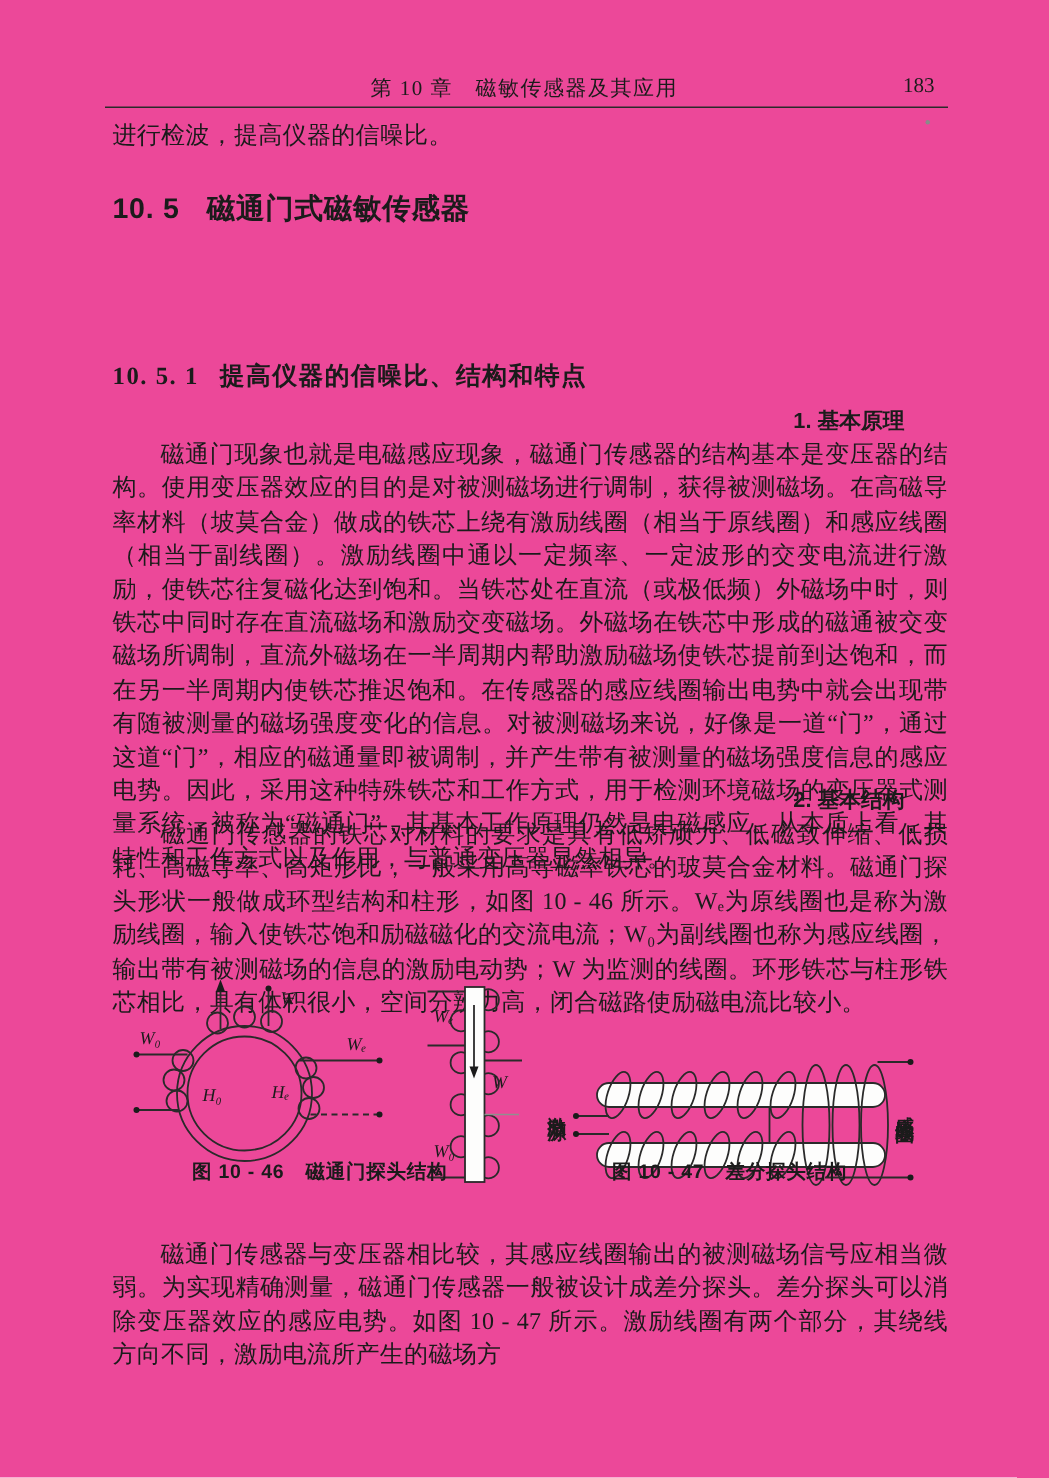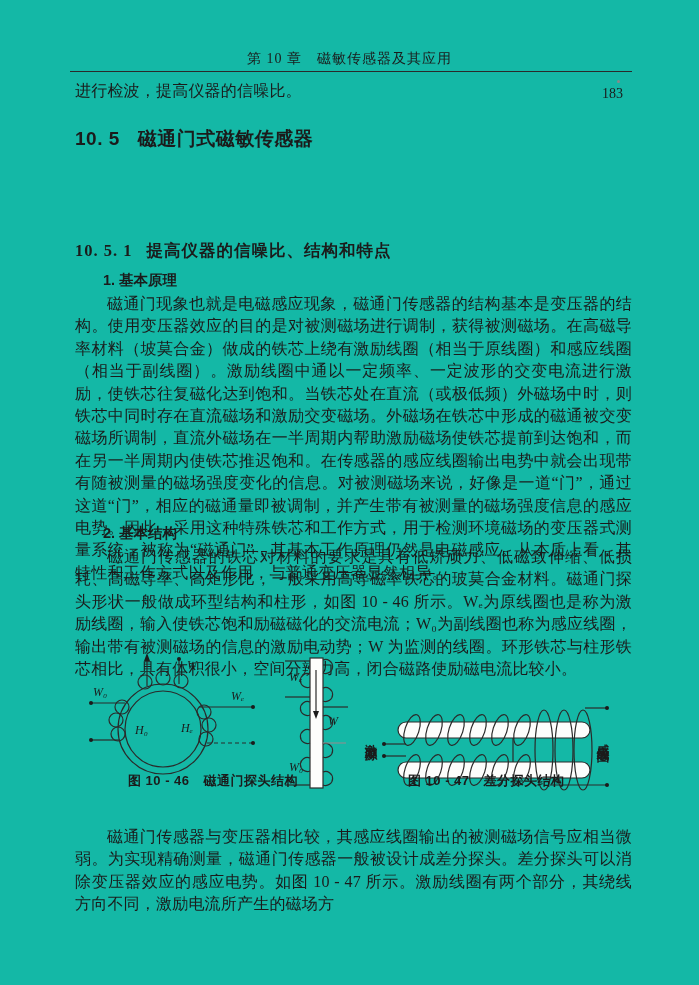--- a/index.html
+++ b/index.html
@@ -1,43 +1,43 @@
 <!DOCTYPE html>
 <html><head>
 <meta charset="utf-8">
 <style>
   html,body{margin:0;padding:0;background:#ffffff;}
   .page{
-    position:relative;width:699px;height:985px;background:#14b8a6;overflow:hidden;
+    position:relative;width:699px;height:985px;background:#ec4899;overflow:hidden;
     font-family:"Liberation Serif","DejaVu Serif",serif;color:#1b1b1b;
   }
   .abs{position:absolute;}
   
   .hdr-title{top:50px;left:0;width:699px;text-align:center;font-size:14px;letter-spacing:1px;}
-  .hdr-page{top:50px;left:602px;width:40px;text-align:left;font-size:14px;margin-top:36px;}
+  .hdr-page{top:50px;left:602px;width:40px;text-align:left;font-size:14px;}
   .hdr-rule{top:71px;left:70px;width:562px;border-top:1.6px solid #2a2a2a;height:0;}
   .hdr-dot{top:80px;left:617px;width:3px;height:3px;background:#8a8a8a;border-radius:50%;}
   
   .bodytxt{
     left:75px;width:557px;font-size:16px;line-height:22.4px;text-align:justify;
     text-indent:2em;letter-spacing:0.2px;
   }
   .noindent{text-indent:0;}
   .h-section{
     top:126px;left:75px;width:557px;font-family:Liberation Sans, sans-serif;
     font-weight:bold;font-size:19px;letter-spacing:0.5px;
   }
   .h-section .num{margin-right:18px;}
   .h-subsection{
     top:240px;left:75px;width:557px;font-size:16.5px;font-weight:600;letter-spacing:1px;
   }
   .h-subsection .num{margin-right:14px;font-weight:600;text-align:center;}
   .h-minor{
     font-family:"Liberation Sans","DejaVu Sans",sans-serif;font-weight:bold;font-size:14.5px;
-    left:103px;width:500px;
+    left:103px;width:500px;text-align:right;
   }
   
   .figure-row{top:650px;left:75px;width:557px;height:150px;}
   .fig-svg{position:absolute;top:0;}
   .v-label{
     position:absolute;writing-mode:vertical-rl;text-orientation:upright;
     font-family:"Liberation Sans","DejaVu Sans",sans-serif;font-weight:bold;
     font-size:12.5px;letter-spacing:2px;line-height:16px;color:#1b1b1b;
   }
   .caption{

